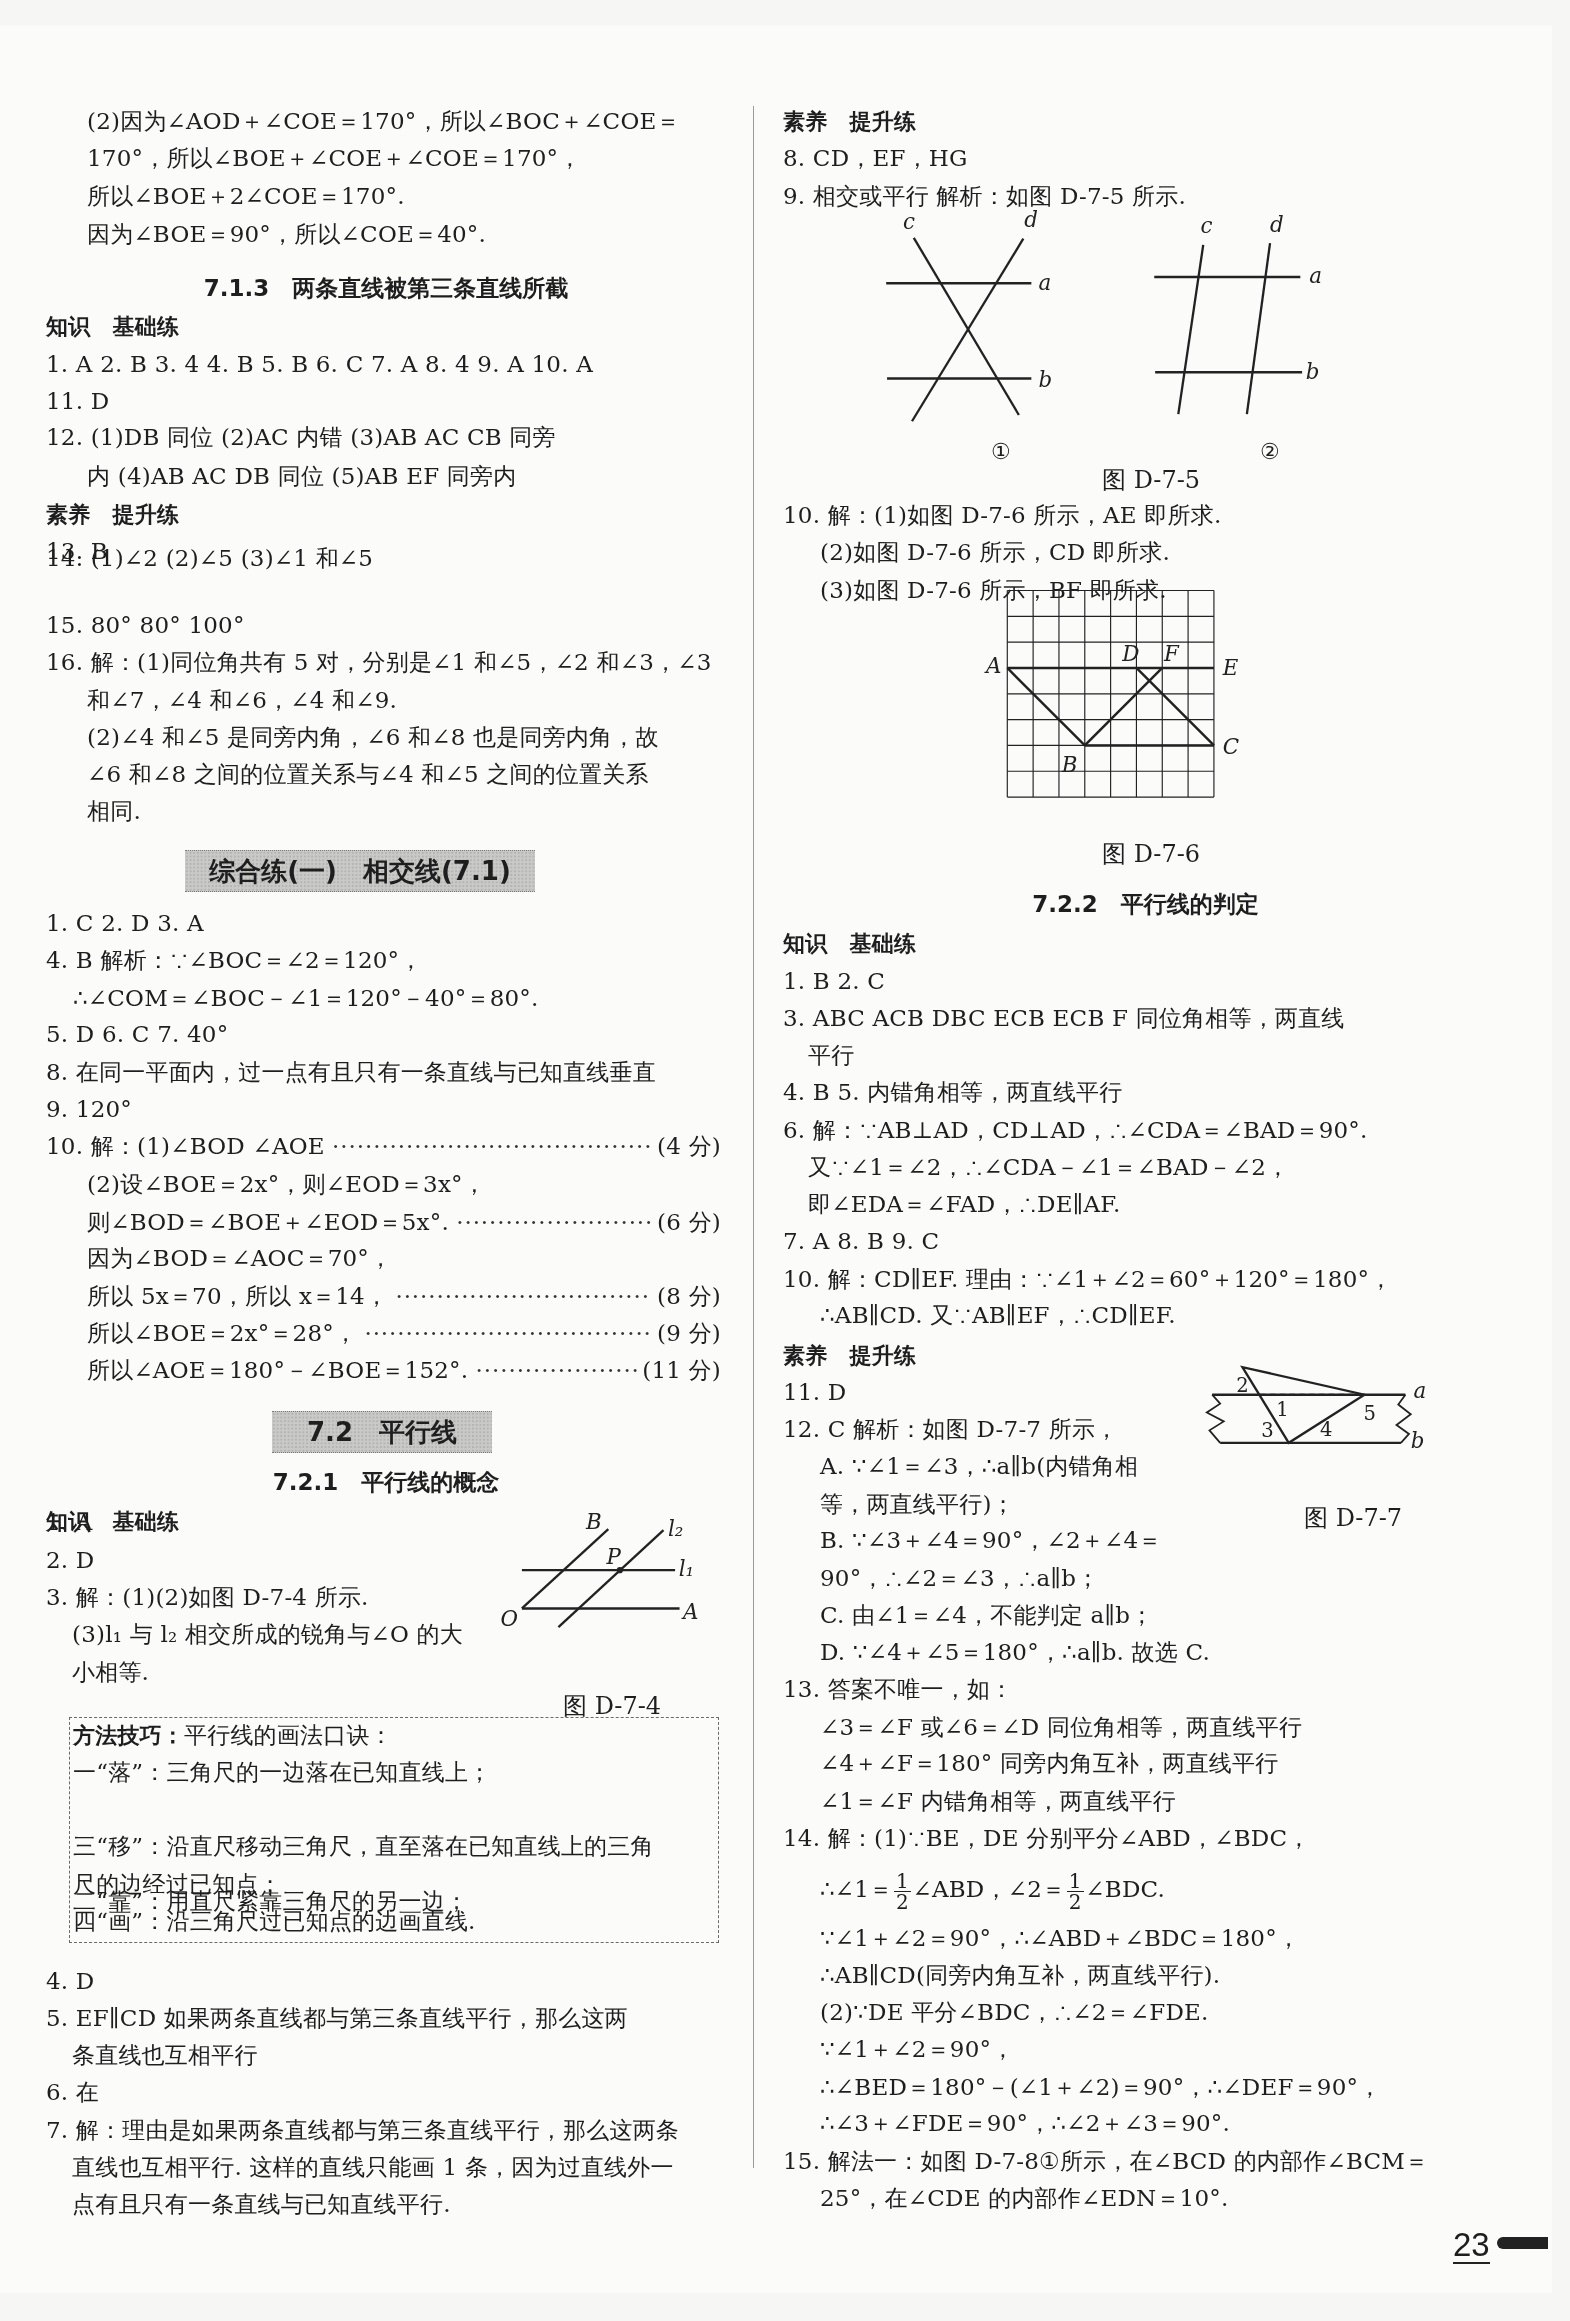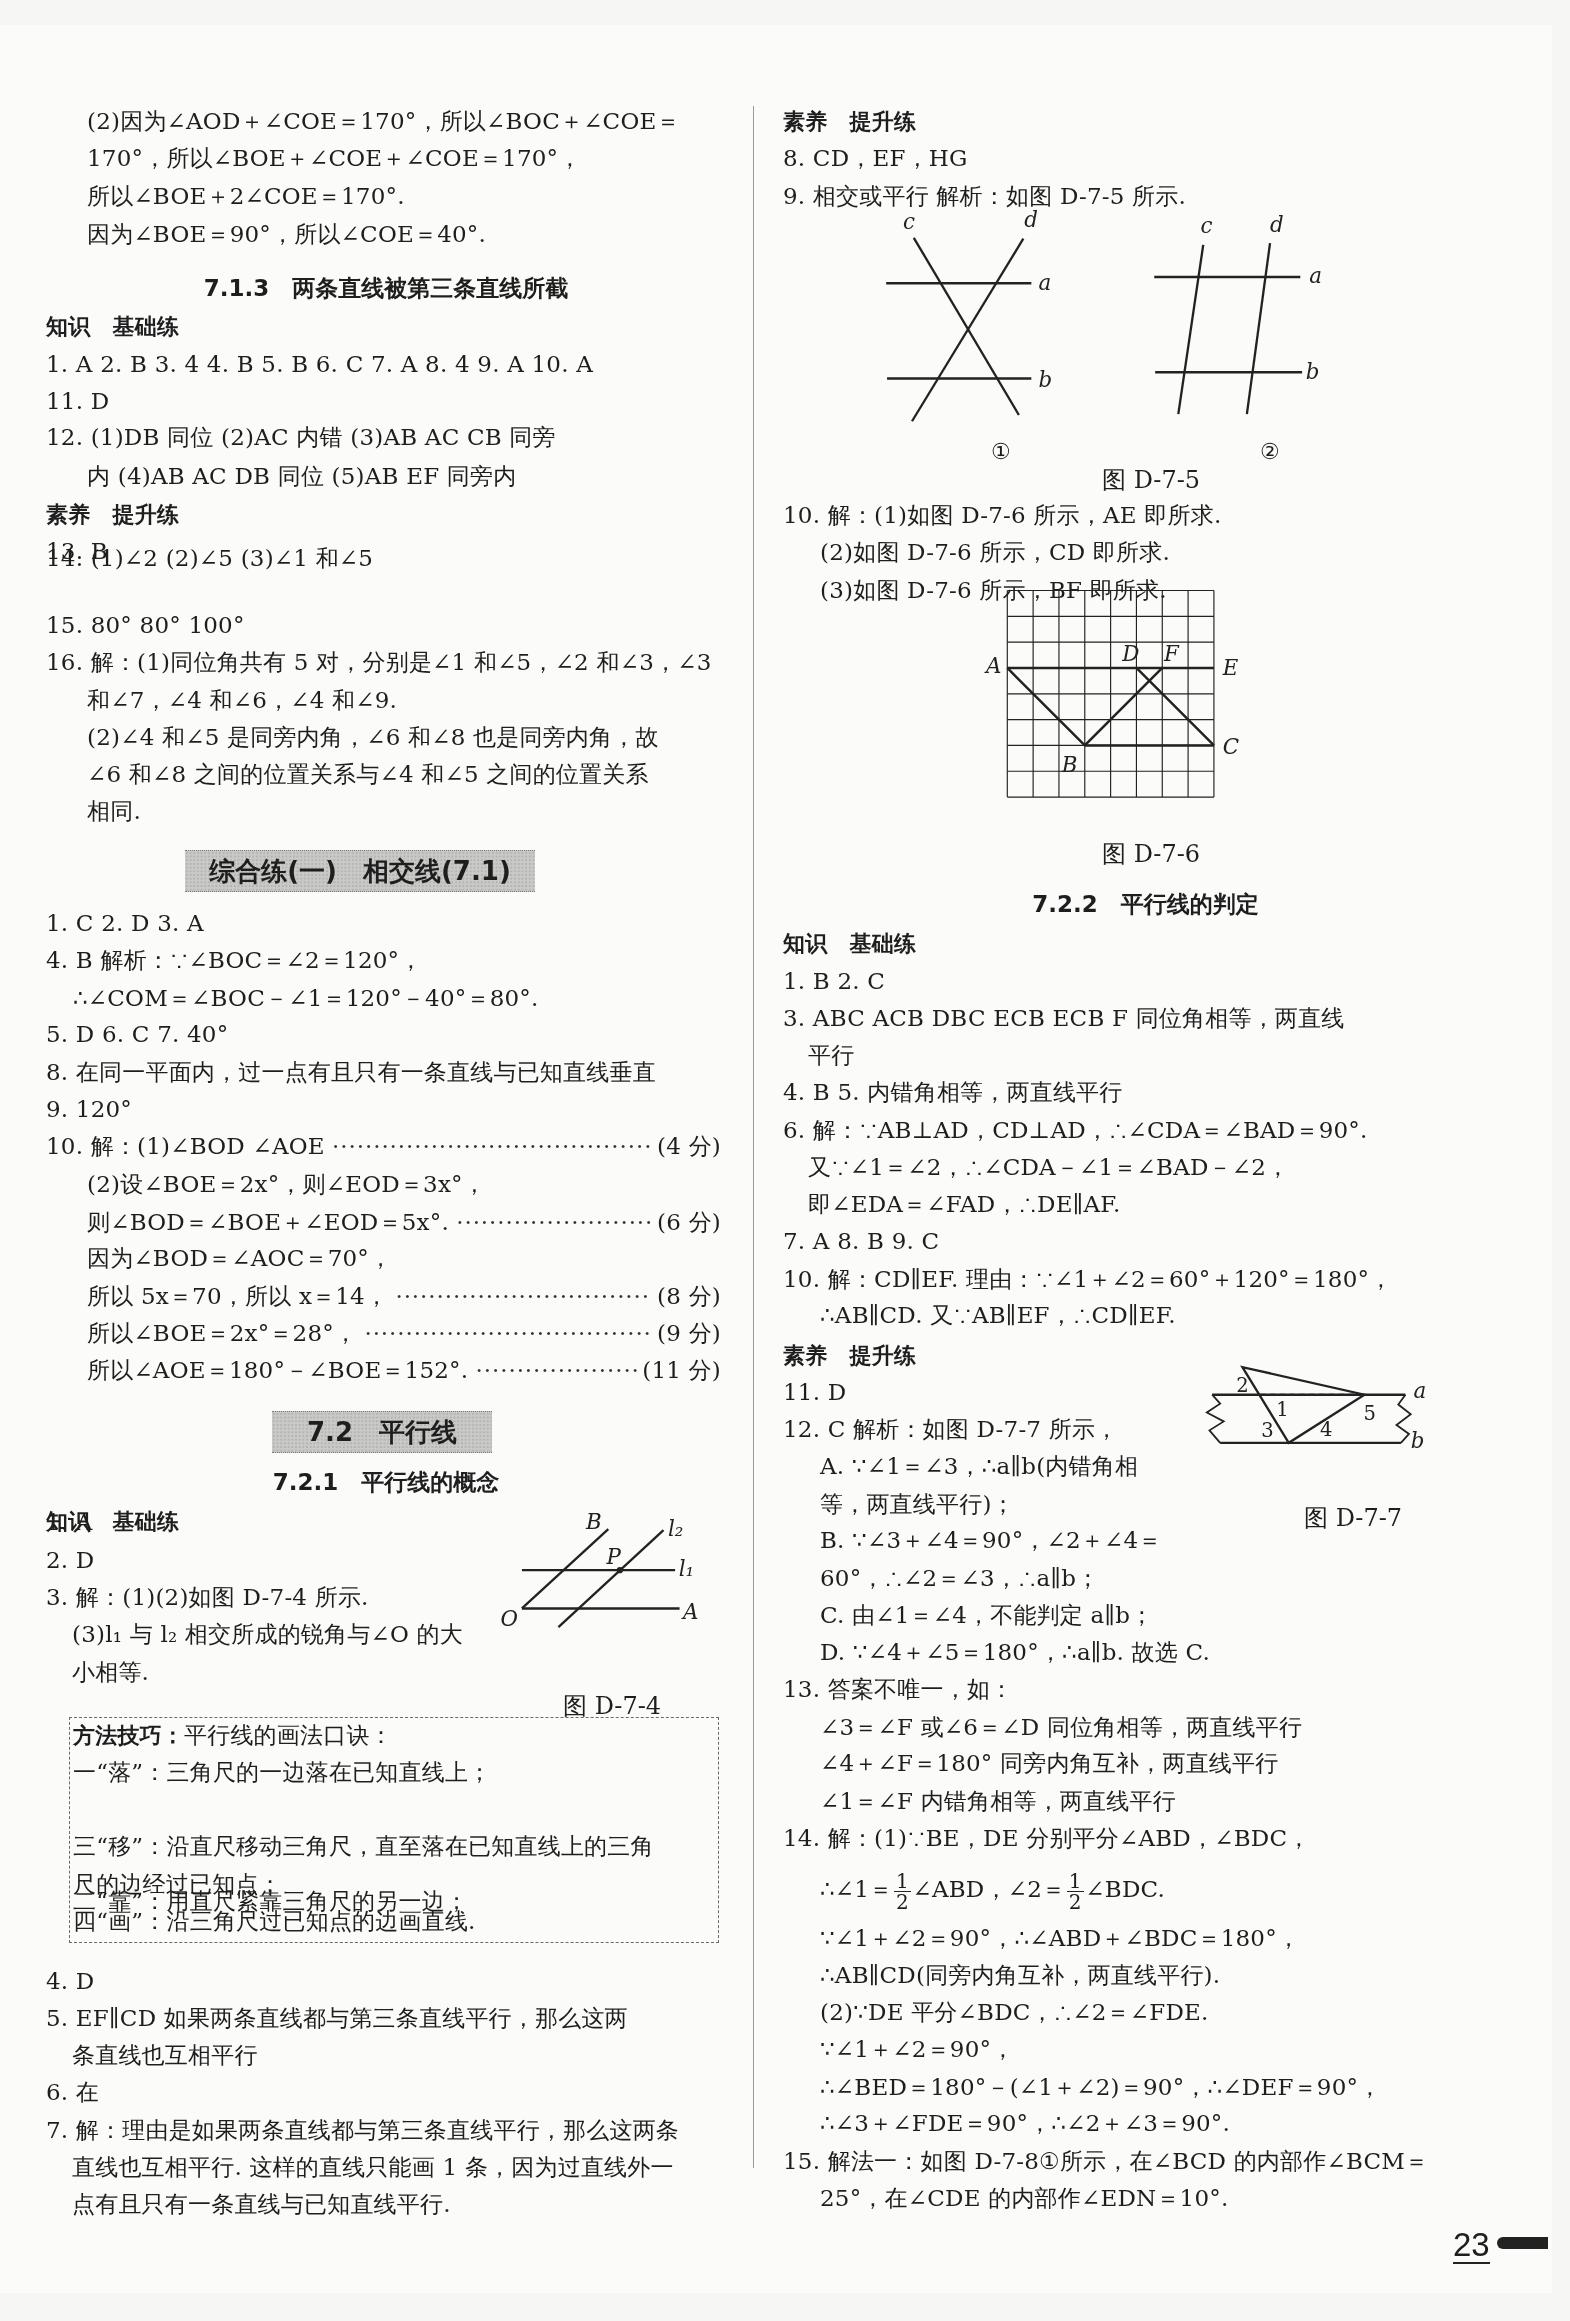--- a/index.html
+++ b/index.html
@@ -159,21 +159,21 @@
     <div class="ln" style="left: 808px; top: 1152px;">又∵∠1＝∠2，∴∠CDA－∠1＝∠BAD－∠2，</div>
     <div class="ln" style="left: 808px; top: 1189px;">即∠EDA＝∠FAD，∴DE∥AF.</div>
     <div class="ln" style="left: 783px; top: 1226px;">7. A  8. B  9. C</div>
     <div class="ln" style="left: 783px; top: 1264px;">10. 解：CD∥EF. 理由：∵∠1＋∠2＝60°＋120°＝180°，</div>
     <div class="ln" style="left: 820px; top: 1300px;">∴AB∥CD. 又∵AB∥EF，∴CD∥EF.</div>
     <div class="ln" style="left: 783px; top: 1377px;">11. D</div>
     <div class="ln" style="left: 783px; top: 1414px;">12. C  解析：如图 D-7-7 所示，</div>
     <div class="ln" style="left: 820px; top: 1451px;">A. ∵∠1＝∠3，∴a∥b(内错角相</div>
     <div class="ln" style="left: 820px; top: 1489px;">等，两直线平行)；</div>
     <div class="ln" style="left: 820px; top: 1525px;">B. ∵∠3＋∠4＝90°，∠2＋∠4＝</div>
-    <div class="ln" style="left: 820px; top: 1563px;">60°，∴∠2＝∠3，∴a∥b；</div>
+    <div class="ln" style="left: 820px; top: 1563px;">90°，∴∠2＝∠3，∴a∥b；</div>
     <div class="ln" style="left: 820px; top: 1600px;">C. 由∠1＝∠4，不能判定 a∥b；</div>
     <div class="ln" style="left: 820px; top: 1637px;">D. ∵∠4＋∠5＝180°，∴a∥b. 故选 C.</div>
     <div class="ln" style="left: 783px; top: 1674px;">13. 答案不唯一，如：</div>
     <div class="ln" style="left: 820px; top: 1712px;">∠3＝∠F 或∠6＝∠D  同位角相等，两直线平行</div>
     <div class="ln" style="left: 820px; top: 1748px;">∠4＋∠F＝180°  同旁内角互补，两直线平行</div>
     <div class="ln" style="left: 820px; top: 1786px;">∠1＝∠F  内错角相等，两直线平行</div>
     <div class="ln" style="left: 783px; top: 1823px;">14. 解：(1)∵BE，DE 分别平分∠ABD，∠BDC，</div>
     <div class="ln" style="left: 820px; top: 1923px;">∵∠1＋∠2＝90°，∴∠ABD＋∠BDC＝180°，</div>
     <div class="ln" style="left: 820px; top: 1960px;">∴AB∥CD(同旁内角互补，两直线平行).</div>
     <div class="ln" style="left: 820px; top: 1997px;">(2)∵DE 平分∠BDC，∴∠2＝∠FDE.</div>

